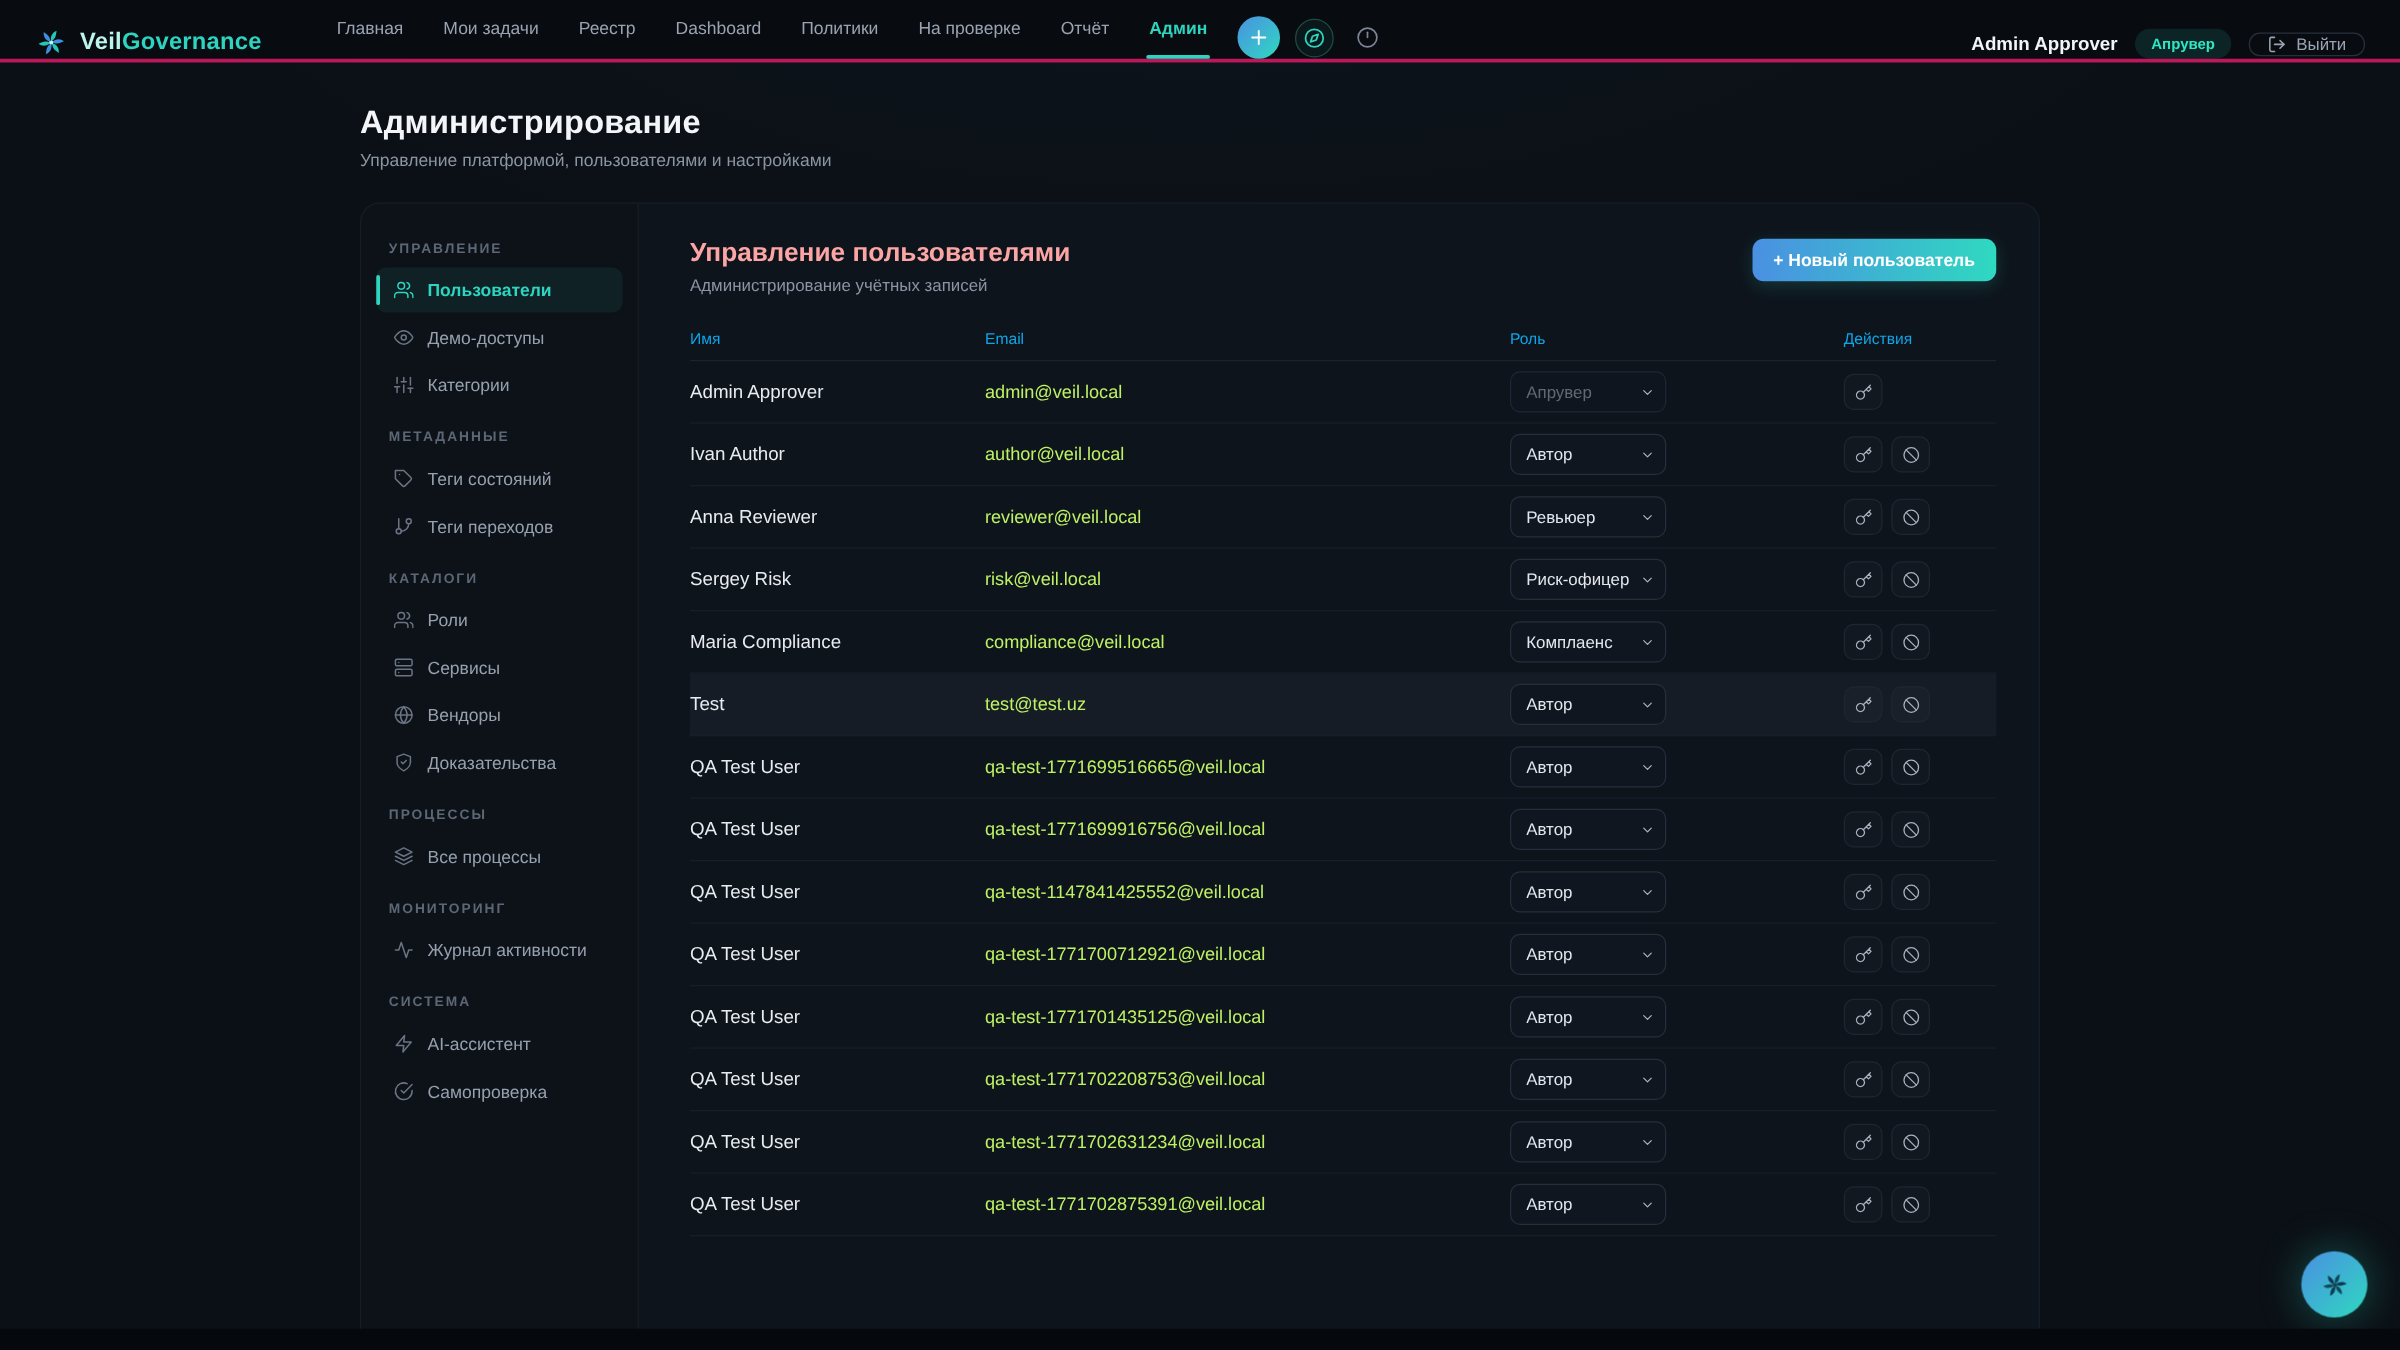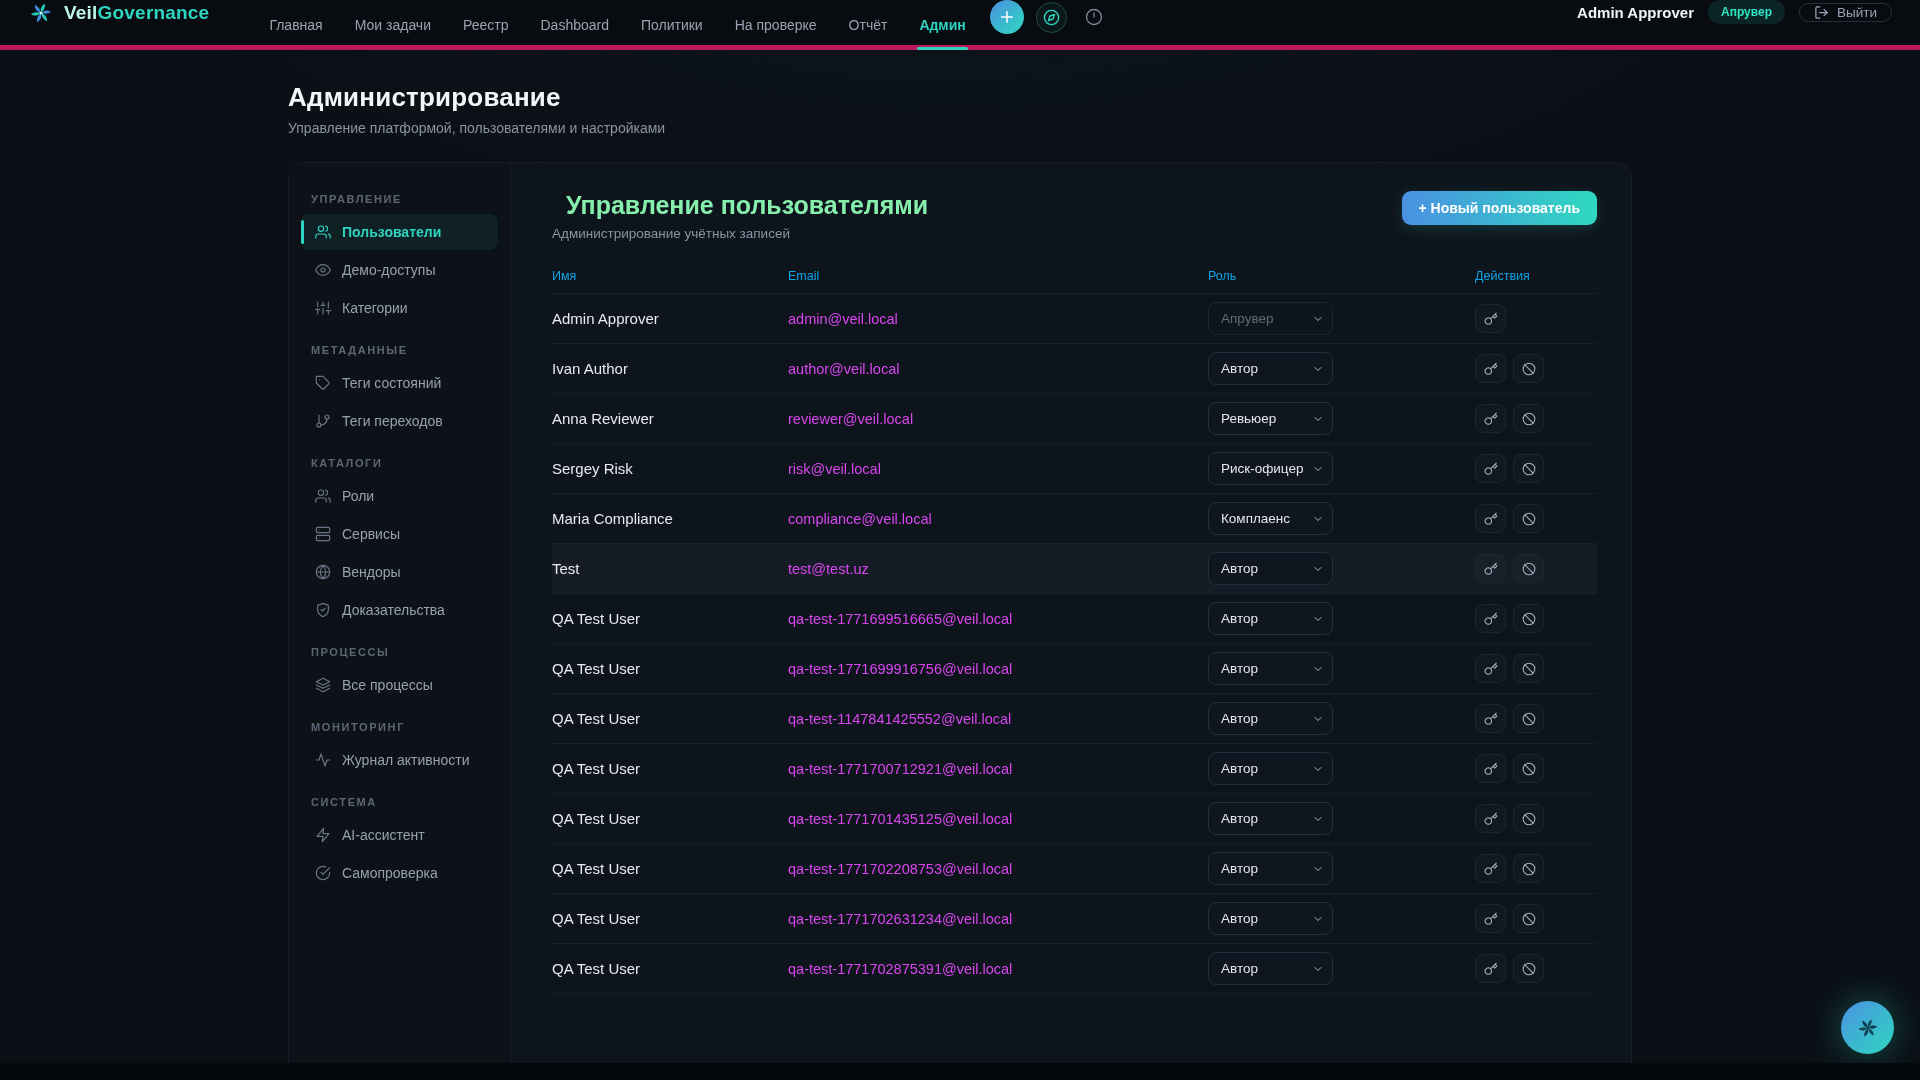--- a/index.html
+++ b/index.html
@@ -18,22 +18,22 @@
   *{margin:0;padding:0;box-sizing:border-box;}
   html,body{width:1920px;height:1080px;overflow:hidden;}
   body{
     background:radial-gradient(1200px 500px at 50% -100px,#0e151d,var(--page-bg) 70%);
     font-family:"Liberation Sans","DejaVu Sans",sans-serif;
     color:var(--txt);
   }
   .ic{width:16px;height:16px;flex:none;display:block;}
 
   
-  .topnav{height:50px;background:var(--nav-bg);border-bottom:5px solid #be185d;
-    display:flex;align-items:flex-start;padding:0 28px;}
+  .topnav{height:50px;background:var(--nav-bg);border-bottom:3px solid #be185d;
+    display:flex;align-items:flex-end;padding:0 28px;}
   .brand{display:flex;align-items:center;gap:10px;margin-right:46px;}
   .brand .logo{width:26px;height:26px;}
   .brand-name{font-size:19px;font-weight:bold;letter-spacing:.2px;}
   .brand-name .b1{color:#bdf5ea;}
   .brand-name .b2{color:var(--accent);}
   .nav-links{display:flex;align-items:center;height:50px;gap:4px;}
   .nav-link{position:relative;height:50px;display:flex;align-items:center;
     padding:0 14px;font-size:14px;color:#9aa3b2;cursor:pointer;}
   .nav-link.active{color:var(--accent);font-weight:bold;}
   .nav-link.active::after{content:"";position:absolute;left:12px;right:12px;bottom:0;
@@ -77,35 +77,35 @@
     cursor:pointer;margin-bottom:2px;}
   .side-item .ic{color:#6b7484;stroke-width:1.8;}
   .side-item.active{background:rgba(45,212,191,.08);color:var(--accent);font-weight:bold;}
   .side-item.active .ic{color:var(--accent);}
   .side-item.active::before{content:"";position:absolute;left:0;top:6px;bottom:6px;
     width:3px;border-radius:2px;background:var(--accent);}
 
   
   .main{flex:1;padding:28px 34px 0 41px;min-width:0;}
   .main-head{display:flex;align-items:flex-start;justify-content:space-between;}
-  .main-title{font-size:25px;font-weight:bold;color:#86efac;margin-left:14px;}
+  .main-title{font-size:21px;font-weight:bold;color:#fca5a5;}
   .main-sub{font-size:13.5px;color:var(--txt-dim);margin-top:6px;}
   .btn-new-user{border:none;cursor:pointer;border-radius:9px;padding:9px 17px;
     background:linear-gradient(90deg,var(--grad-from),var(--grad-to));
     color:#fff;font-size:14px;font-weight:bold;font-family:inherit;
     box-shadow:0 4px 14px rgba(47,217,192,.18);}
 
   .table{margin-top:28px;}
   .t-head,.t-row{display:grid;grid-template-columns:236px 420px 267px 1fr;align-items:center;}
   .t-head{border-bottom:1px solid var(--line);padding-bottom:10px;}
   .t-h{font-size:12.5px;color:#0ea5e9;}
   .t-row{height:50px;border-bottom:1px solid #151e29;}
   .t-row.hl{background:#151c26;}
   .t-name{font-size:15px;color:#e8ebef;}
-  .t-email{font-size:14.5px;color:#d946ef;}
+  .t-email{font-size:14.5px;color:#bef264;}
   .sel-wrap{position:relative;width:125px;}
   .sel{width:100%;height:33px;appearance:none;-webkit-appearance:none;
     background:#10161f;border:1px solid #242e3c;border-radius:8px;
     color:#e3e7ed;font-size:13.5px;font-family:inherit;padding:0 26px 0 12px;cursor:pointer;}
   .sel:disabled{color:#828c9b;}
   .sel-chev{position:absolute;right:9px;top:50%;transform:translateY(-50%);
     width:12px;height:12px;color:#aab2bf;pointer-events:none;}
   .t-actions{display:flex;gap:7px;}
   .btn-act{width:31px;height:29px;border-radius:8px;background:rgba(255,255,255,.02);
     border:1px solid #1d2633;color:#a9b1be;cursor:pointer;

